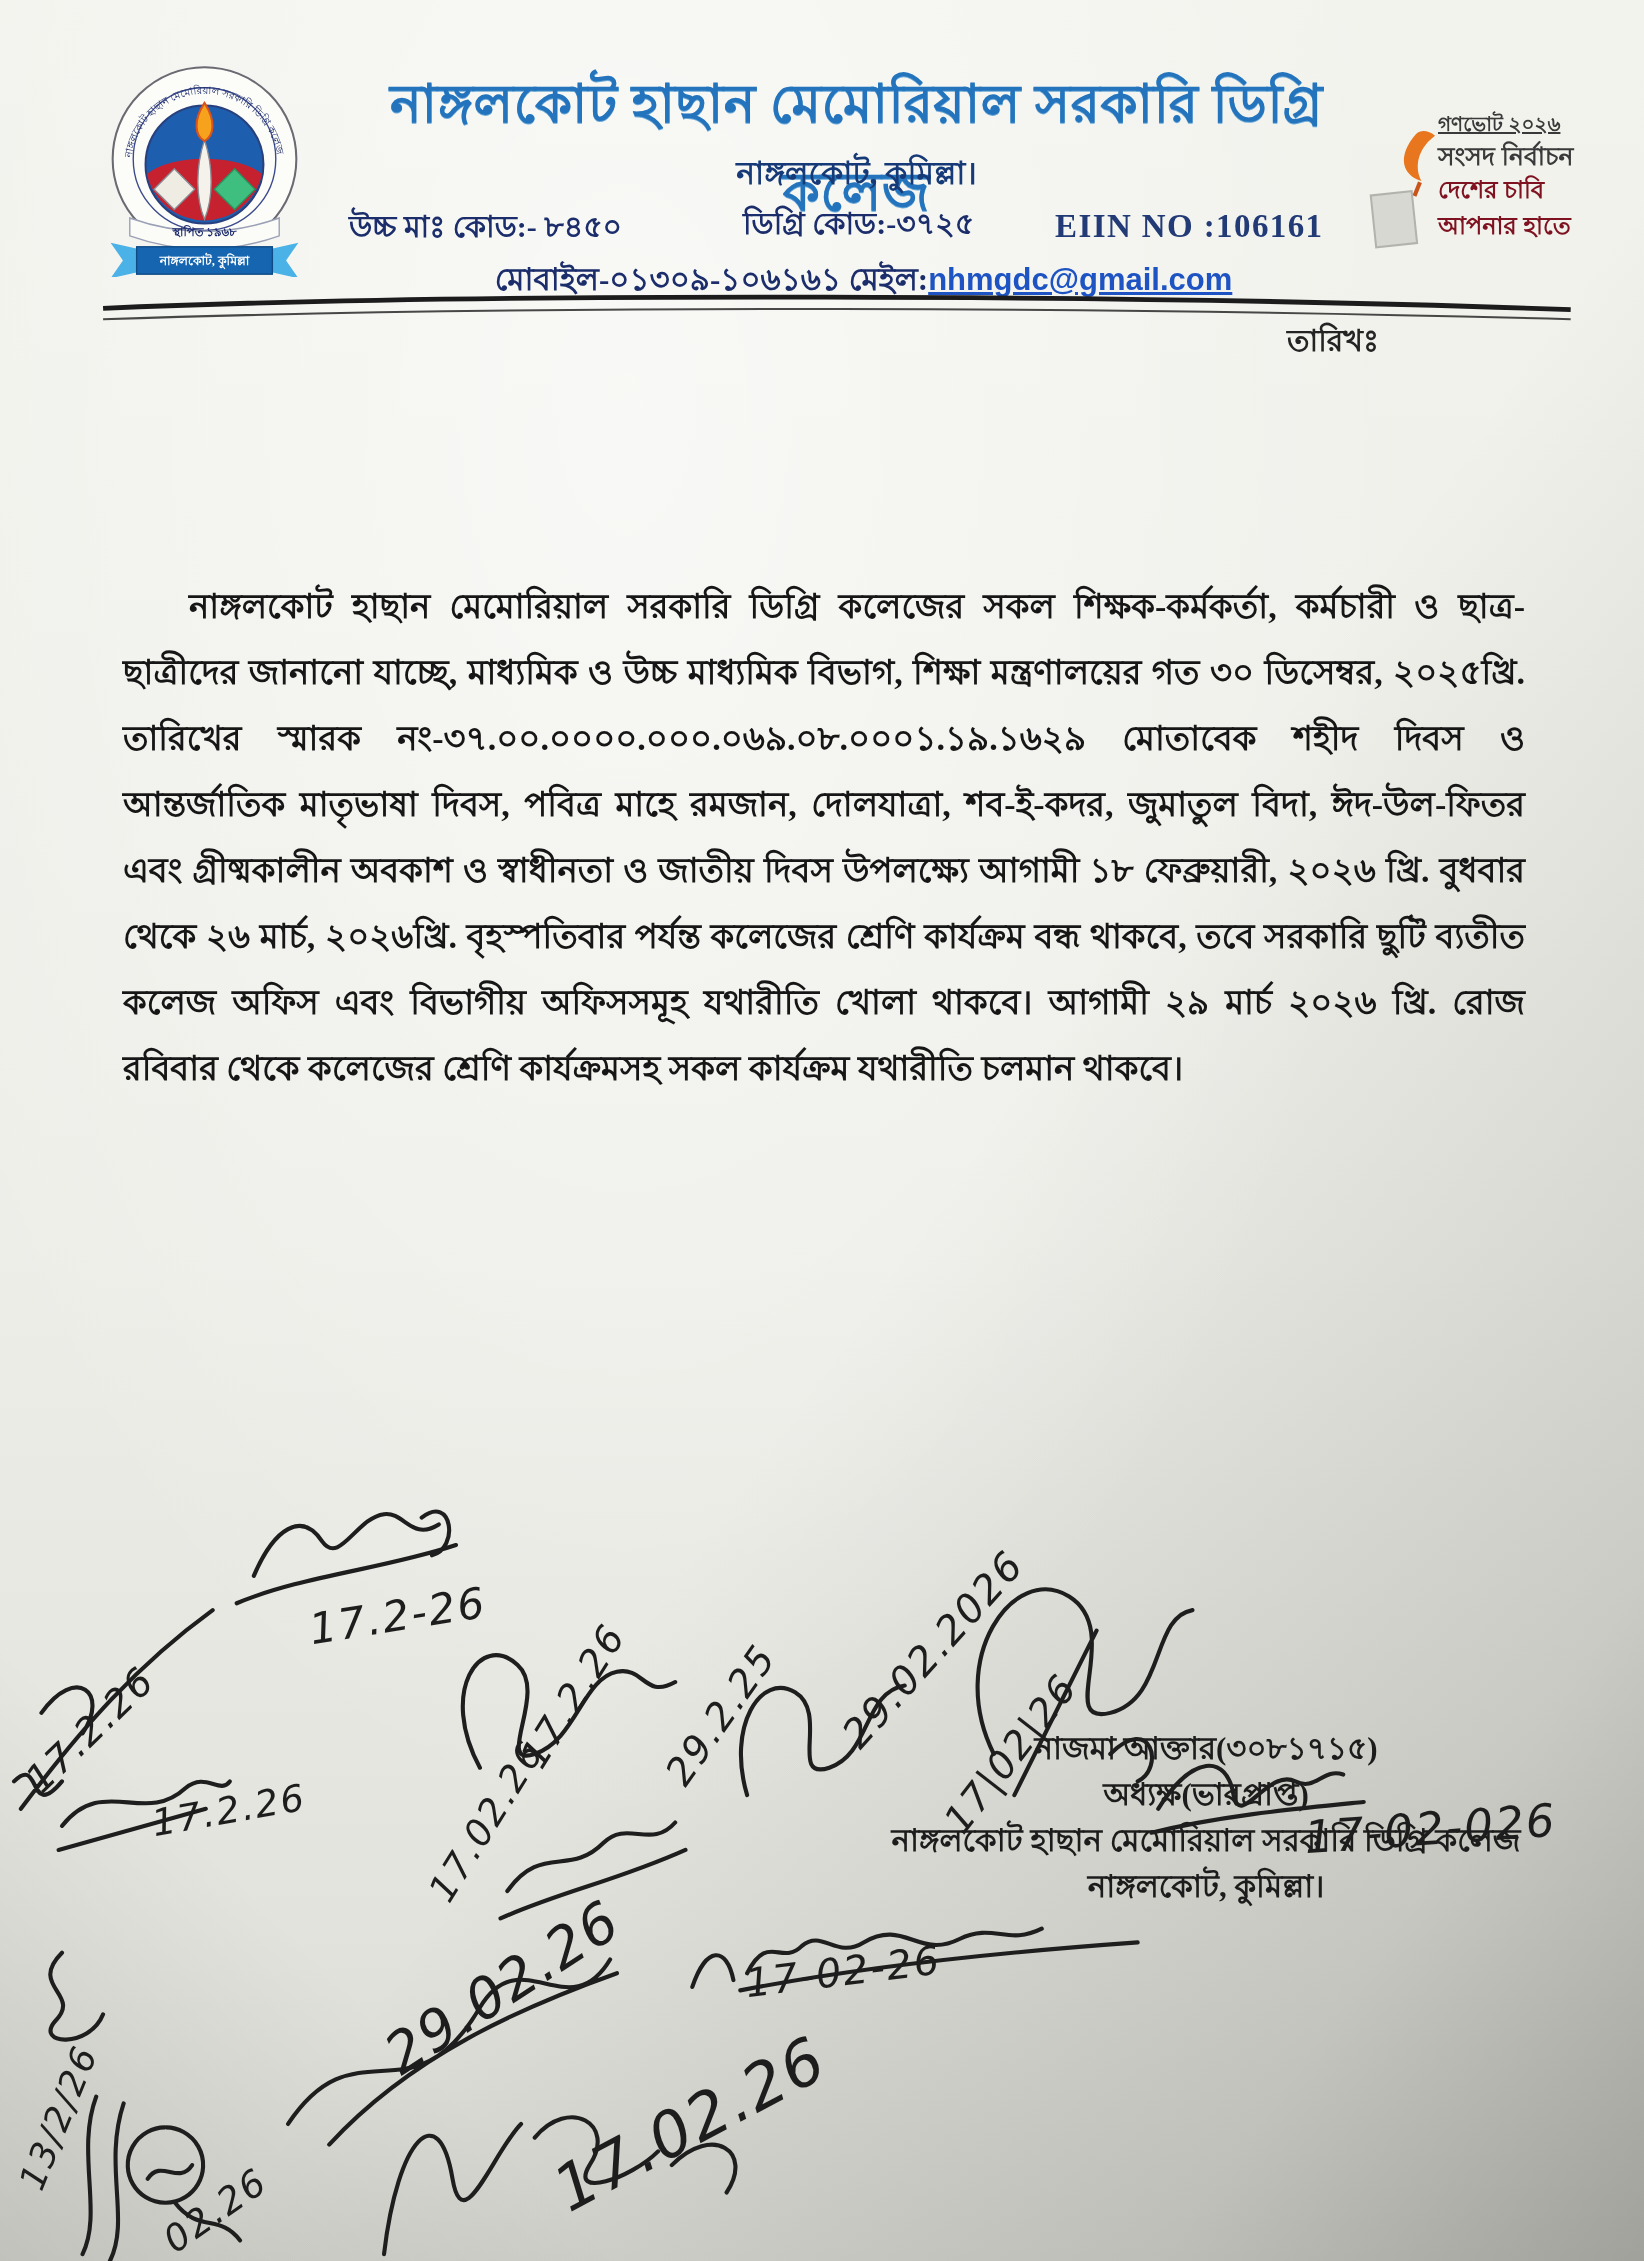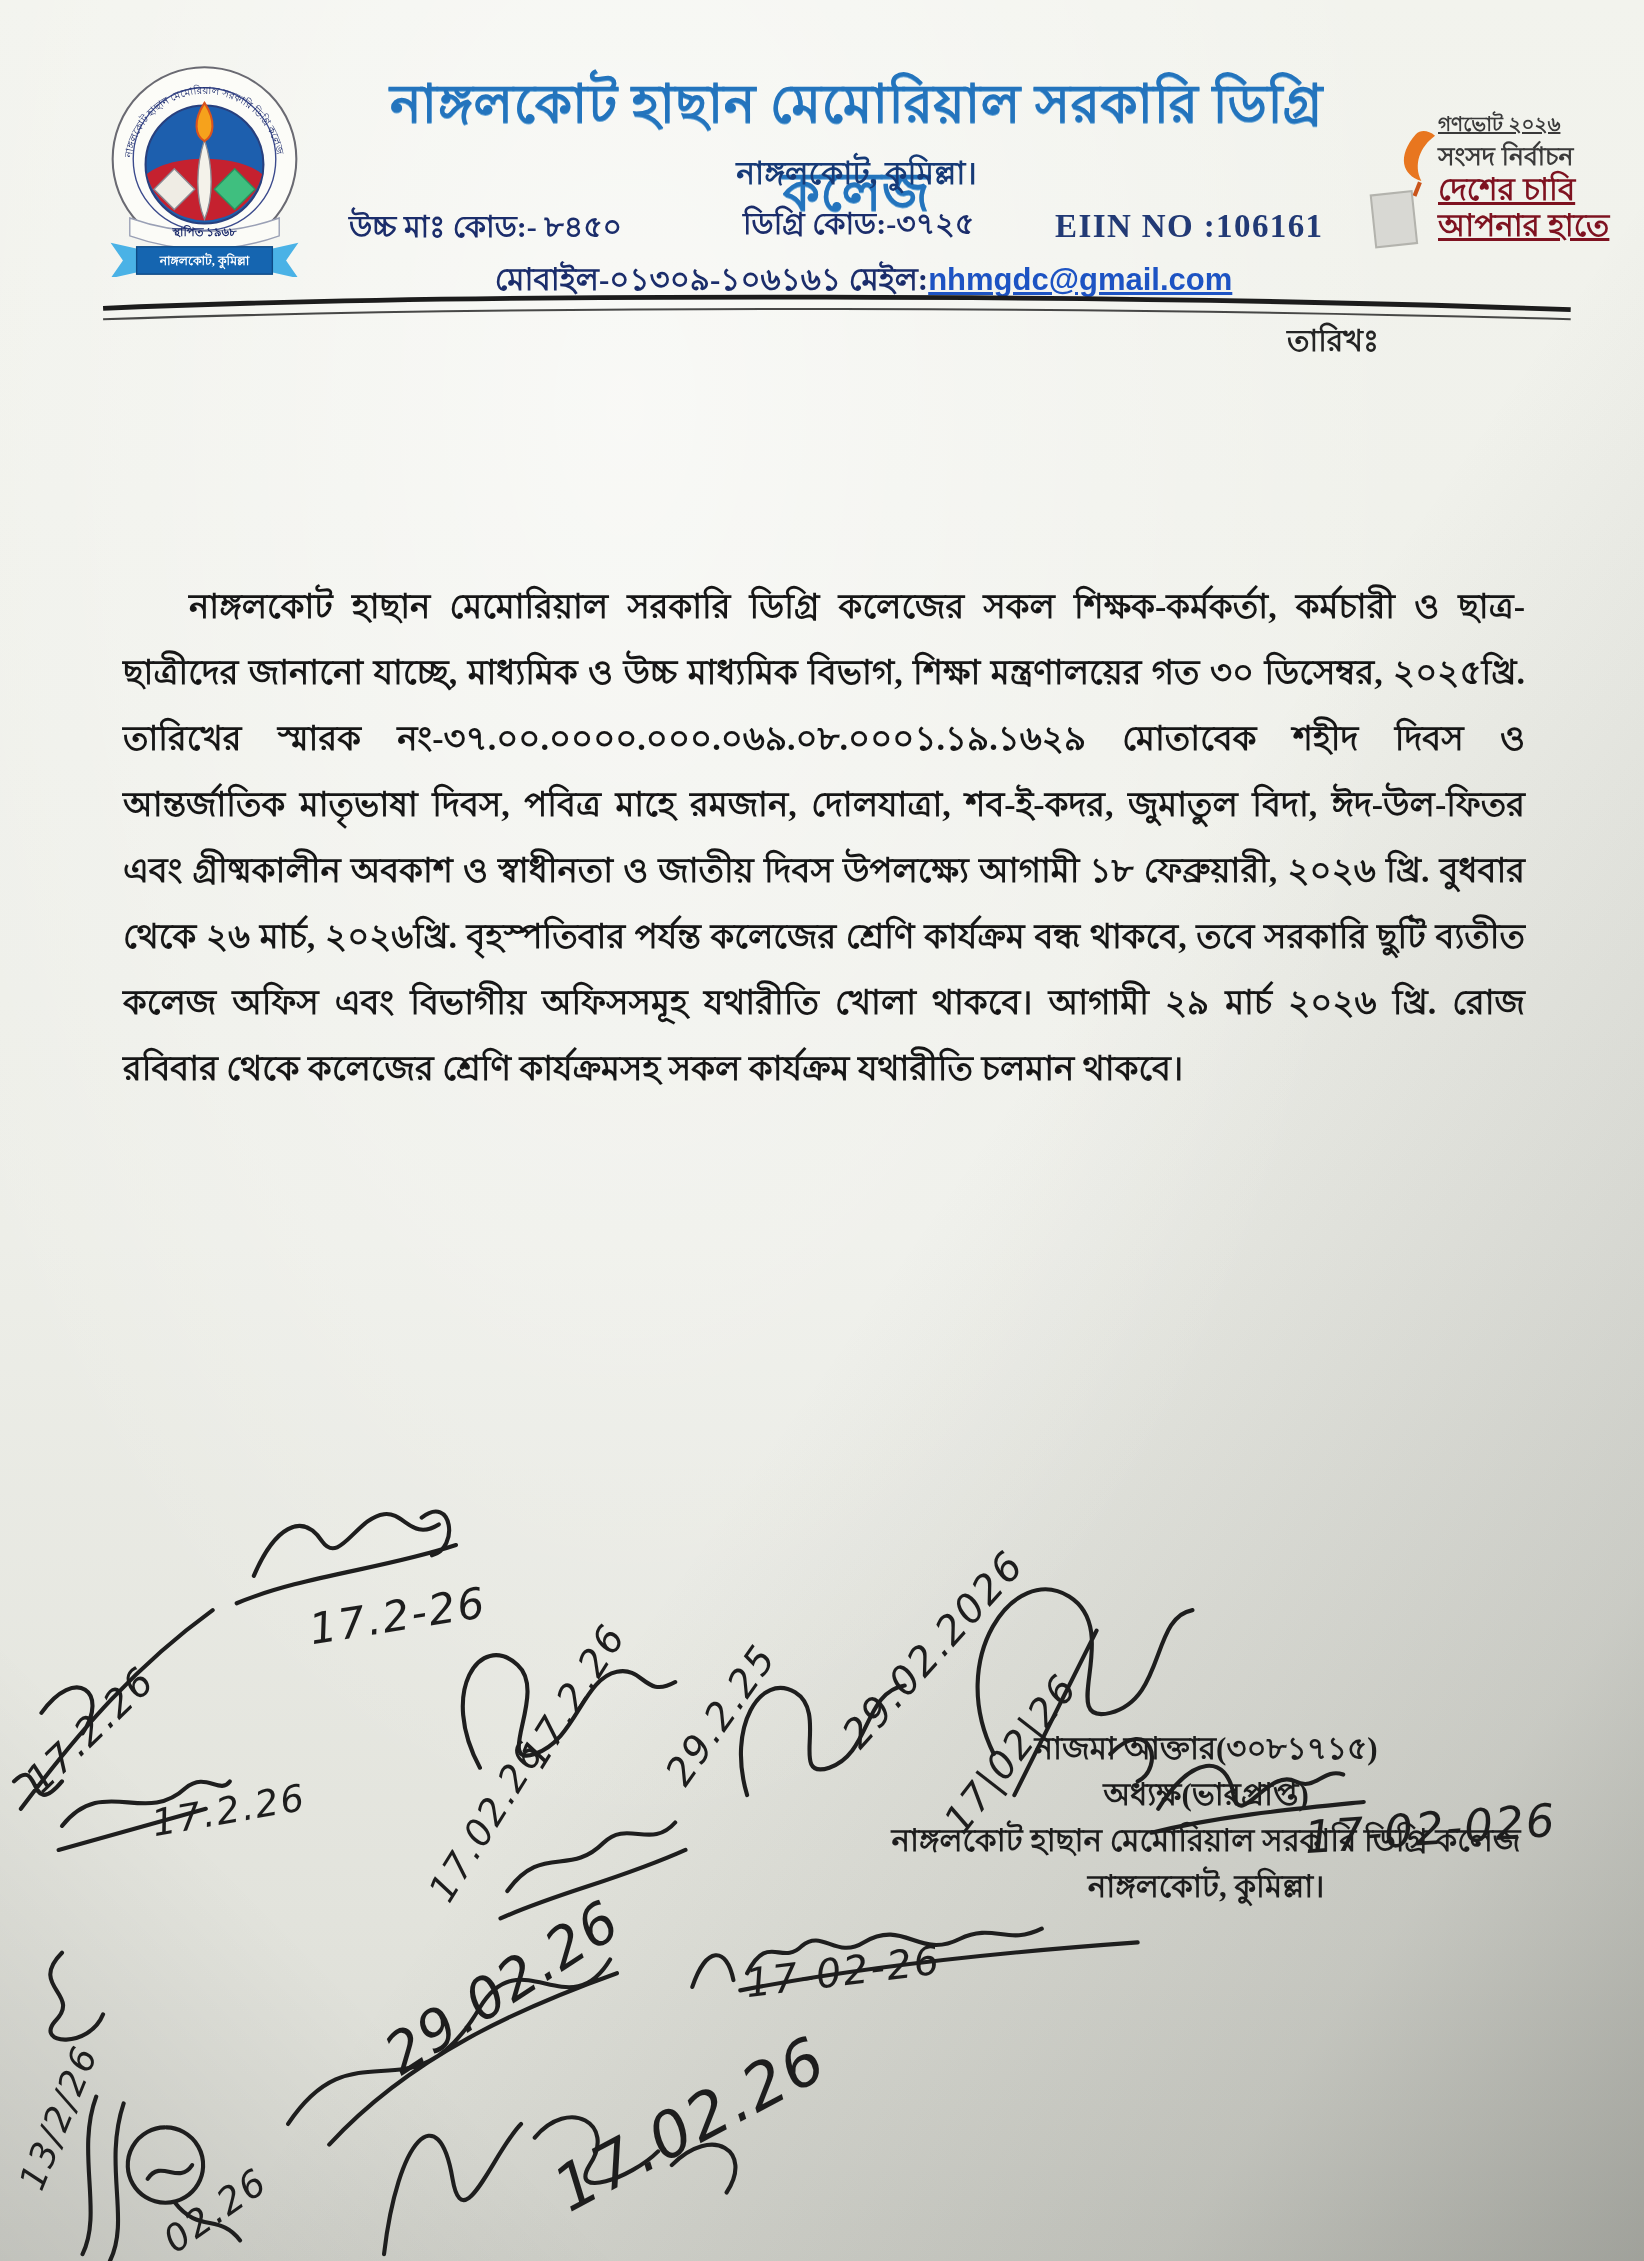--- a/index.html
+++ b/index.html
@@ -25,21 +25,21 @@
   .contact{left:384px;top:255px;width:959px;text-align:center;
     font-size:31px;font-weight:bold;color:#1b2d6b;}
   .contact .email{color:#1d53c3;text-decoration:underline;font-family:"Liberation Sans", sans-serif;}
   .memo{left:122px;top:321px;font-size:29.5px;font-weight:bold;color:#242424;}
   .dateline{left:1287px;top:317px;font-size:30px;font-weight:bold;color:#242424;}
   
   .stamp{left:1438px;top:108px;width:206px;line-height:32px;
     font-family:"Liberation Sans", sans-serif;}
   .stamp .s1{font-size:20px;font-weight:bold;color:#3a3a3a;text-decoration:underline;}
   .stamp .s2{font-size:25px;font-weight:bold;color:#3a3a3a;}
-  .stamp .s3,.stamp .s4{font-size:31px;font-weight:bold;color:#7e1220;line-height:36px;text-decoration:underline;}
+  .stamp .s3,.stamp .s4{font-size:24px;font-weight:bold;color:#7e1220;line-height:36px;}
   
   .notice-title{left:308px;top:423px;width:1028px;text-align:center;}
   .notice-title span{font-size:66px;font-weight:bold;color:#1c1c1c;
     border-bottom:4.8px solid #1c1c1c;padding:0 9.6px 9.6px 9.6px;}
   .para{left:123px;width:1402px;font-size:34px;font-weight:600;color:#161616;
     text-align:justify;line-height:66px;}
   .p1{top:574px;text-indent:66px;}
   .p2{top:1353px;line-height:71px;}
   
   .principal{left:870px;top:1726px;width:672px;text-align:center;

